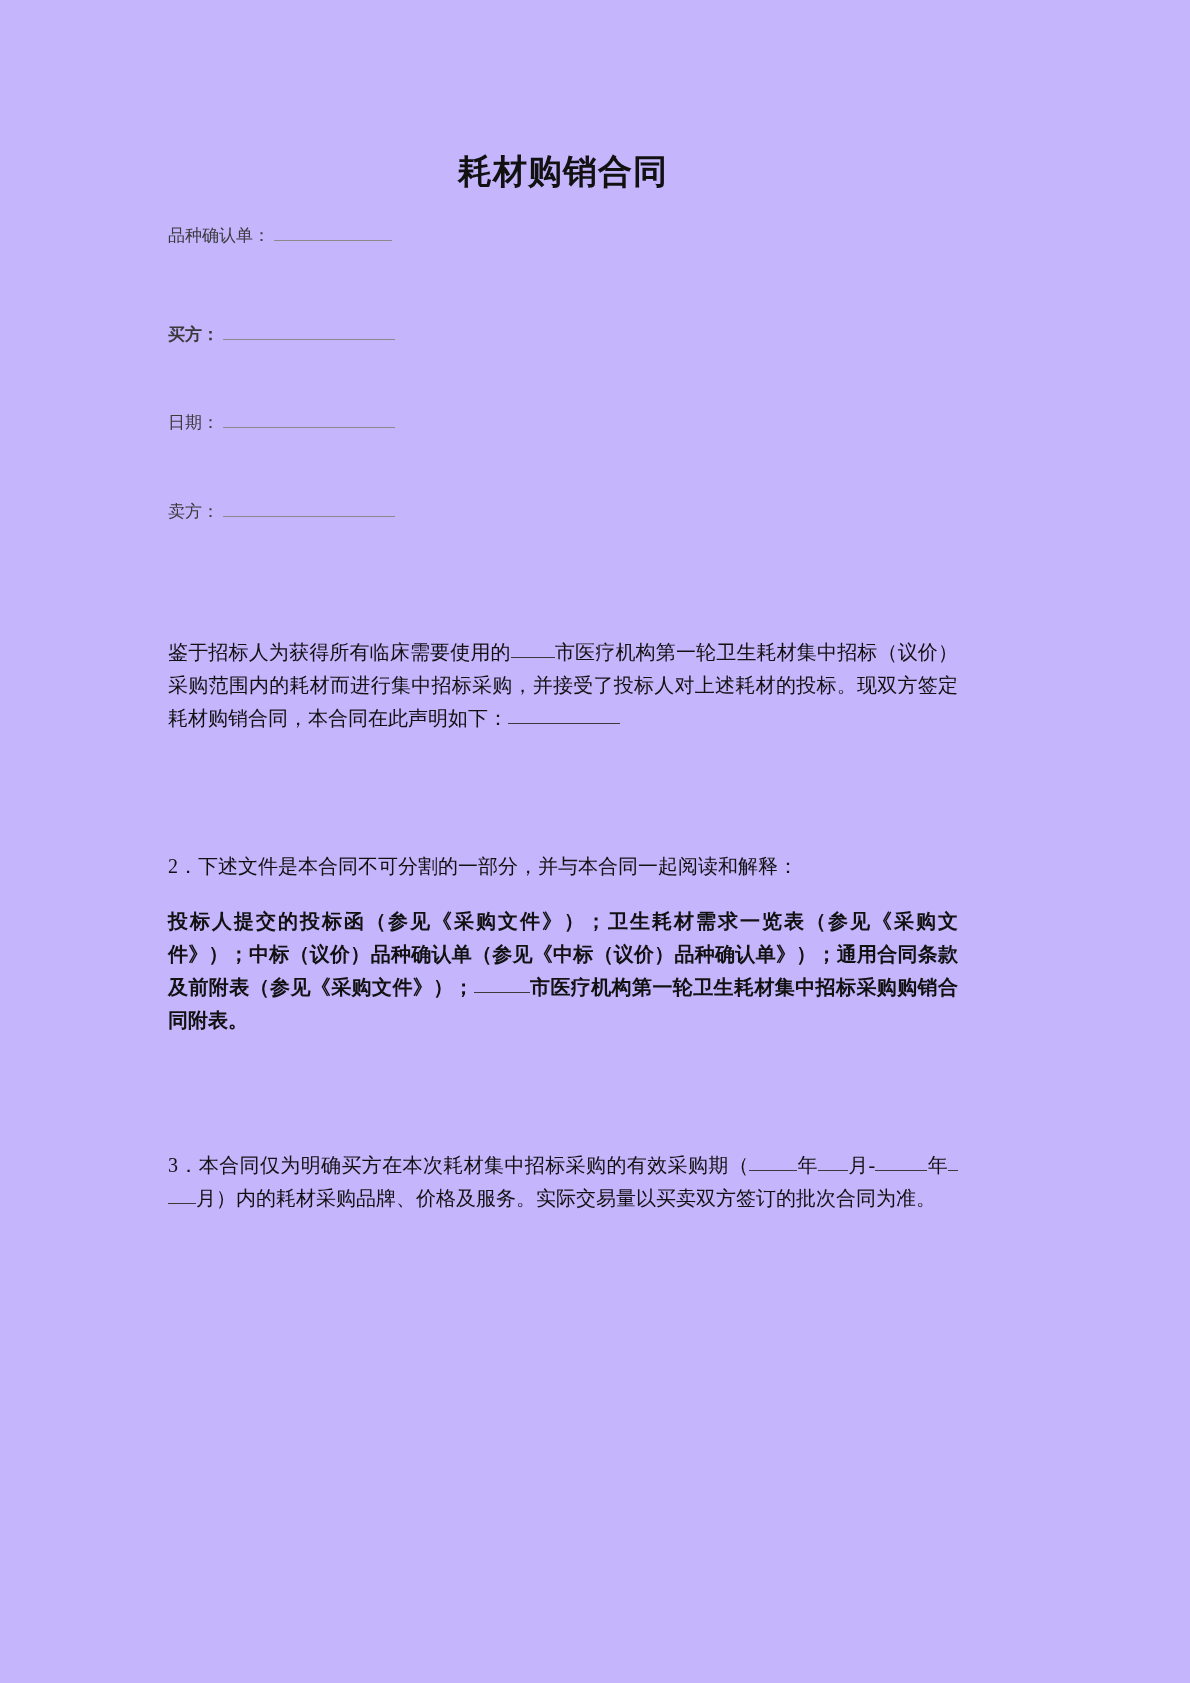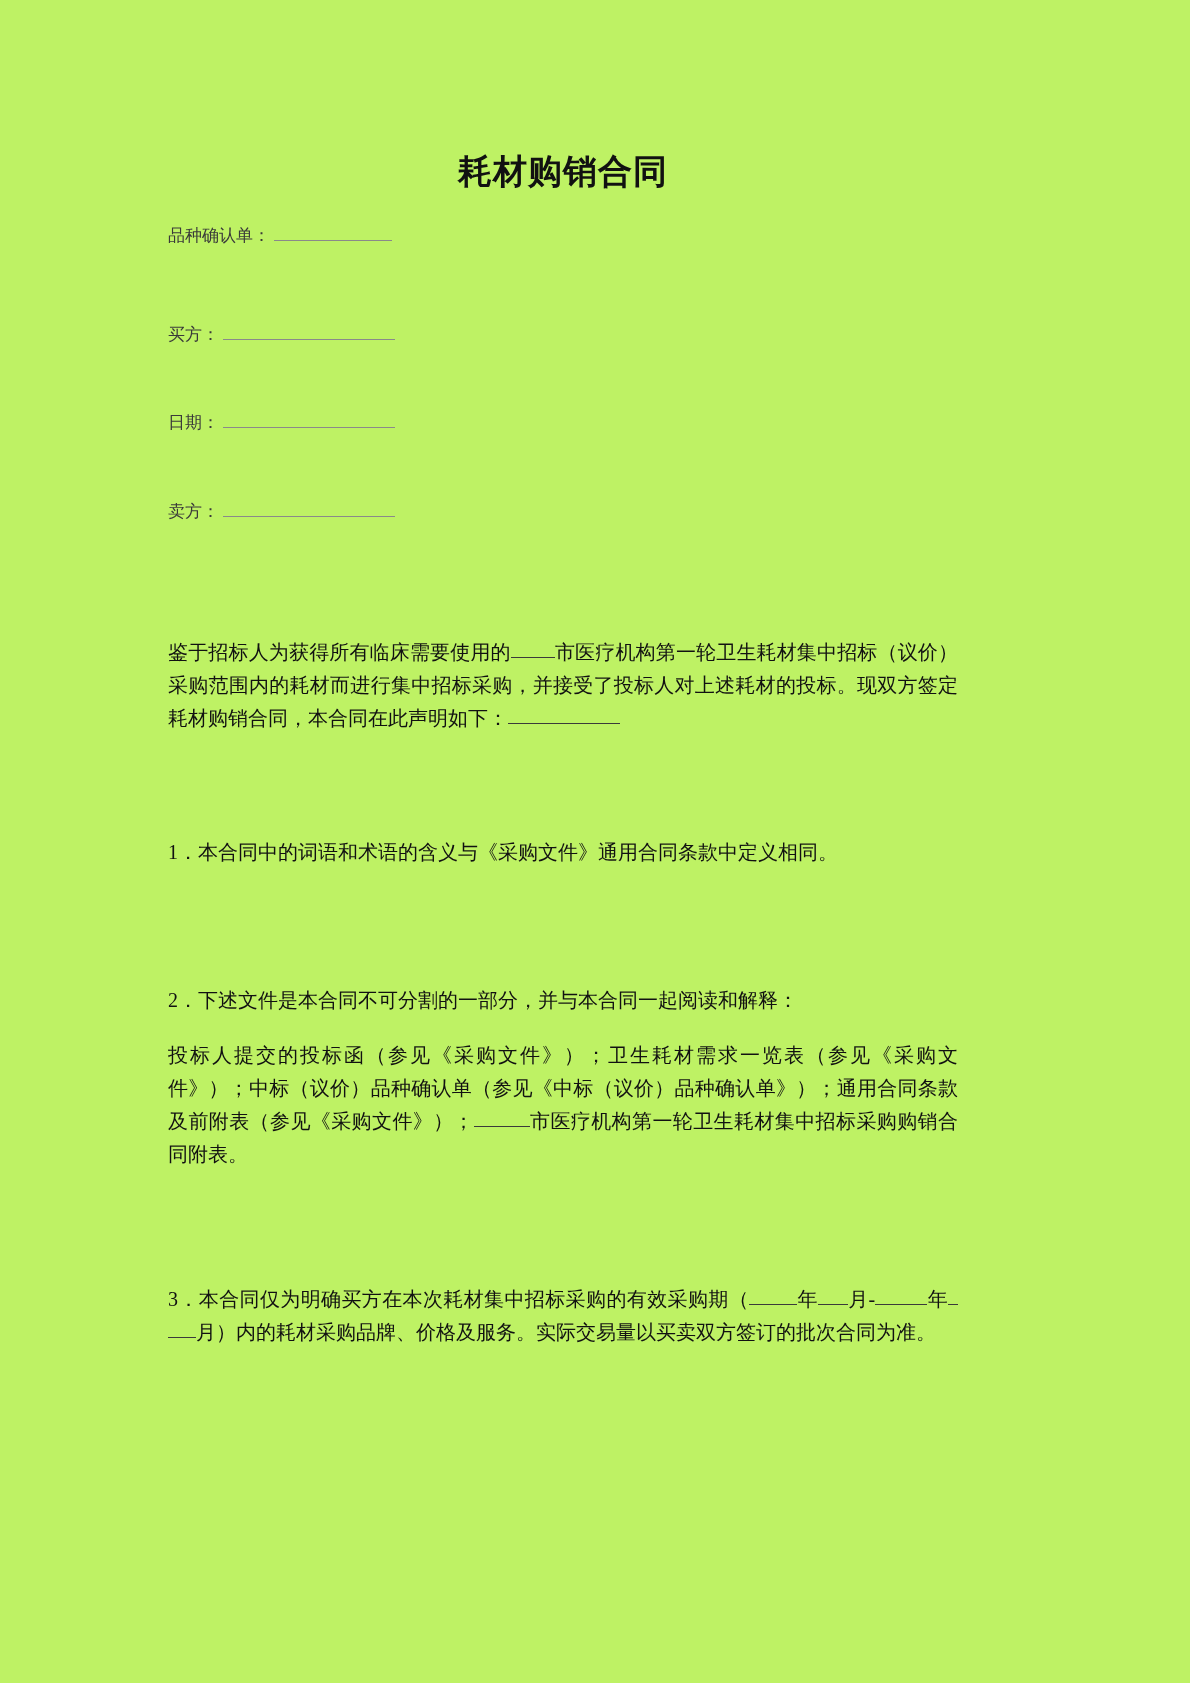--- a/index.html
+++ b/index.html
@@ -4,21 +4,21 @@
 <style>
   html, body {
     margin: 0;
     padding: 0;
     background: #ffffff;
   }
   .page {
     position: relative;
     width: 1190px;
     height: 1683px;
-    background: #bef264;
+    background: #c4b5fd;
     margin: 0 auto;
     overflow: hidden;
     font-family: "Liberation Serif", "DejaVu Serif", serif;
     color: #000000;
   }
   .content {
     position: absolute;
     left: 168px;
     top: 0;
     width: 790px;
@@ -52,37 +52,37 @@
     display: inline-block;
     border-bottom: 1.3px solid #8a8a8a;
     vertical-align: baseline;
     height: 17px;
     margin-left: 4px;
   }
   .blank-sm { width: 118px; }
   .blank-md { width: 172px; }
 
   #contract-no-row { margin-top: 30px; }
-  #buyer-row   { margin-top: 74px; }
+  #buyer-row   { margin-top: 74px; font-weight: bold; }
   #seller-row  { margin-top: 64px; }
   #date-row    { margin-top: 64px; }
 
   
   .body-par {
     font-family: "Liberation Serif", "DejaVu Serif", serif;
     font-size: 20px;
     line-height: 33px;
     text-align: justify;
     text-justify: inter-ideograph;
     color: #111111;
   }
   #preamble { margin-top: 112px; }
   #clause-1 { margin-top: 101px; }
   #clause-2 { margin-top: 115px; }
-  #clause-2-docs { margin-top: 22px; }
+  #clause-2-docs { margin-top: 22px; font-weight: bold; }
   #clause-3 { margin-top: 112px; }
 
   .inline-blank {
     display: inline-block;
     border-bottom: 1.3px solid #3a3a3a;
     height: 14px;
     vertical-align: baseline;
     position: relative;
     top: -1px;
   }
@@ -114,21 +114,20 @@
     <div class="field-row" id="date-row">
       <span class="field-label">日期：</span><span class="field-blank blank-md"></span>
     </div>
 
     <div class="field-row" id="seller-row">
       <span class="field-label">卖方：</span><span class="field-blank blank-md"></span>
     </div>
 
     <p class="body-par" id="preamble"><span>鉴于招标人为获得所有临床需要使用的</span><span class="inline-blank ib-1"></span><span>市医疗机构第一轮卫生耗材集中招标（议价）采购范围内的耗材而进行集中招标采购，并接受了投标人对上述耗材的投标。现双方签定耗材购销合同，本合同在此声明如下：</span><span class="inline-blank ib-2"></span></p>
 
-    <p class="body-par" id="clause-1"><span>1．</span><span>本合同中的词语和术语的含义与《采购文件》通用合同条款中定义相同。</span></p>
 
     <p class="body-par" id="clause-2"><span>2．</span><span>下述文件是本合同不可分割的一部分，并与本合同一起阅读和解释：</span></p>
 
     <p class="body-par" id="clause-2-docs"><span>投标人提交的投标函（参见《采购文件》）；卫生耗材需求一览表（参见《采购文件》）；中标（议价）品种确认单（参见《中标（议价）品种确认单》）；通用合同条款及前附表（参见《采购文件》）；</span><span class="inline-blank ib-3"></span><span>市医疗机构第一轮卫生耗材集中招标采购购销合同附表。</span></p>
 
     <p class="body-par" id="clause-3"><span>3．</span><span>本合同仅为明确买方在本次耗材集中招标采购的有效采购期（</span><span class="inline-blank ib-4"></span><span>年</span><span class="inline-blank ib-5"></span><span>月-</span><span class="inline-blank ib-6"></span><span>年</span><span class="inline-blank ib-7"></span><span class="inline-blank ib-8"></span><span>月）内的耗材采购品牌、价格及服务。实际交易量以买卖双方签订的批次合同为准。</span></p>
 
   </div>
 </div>
 

